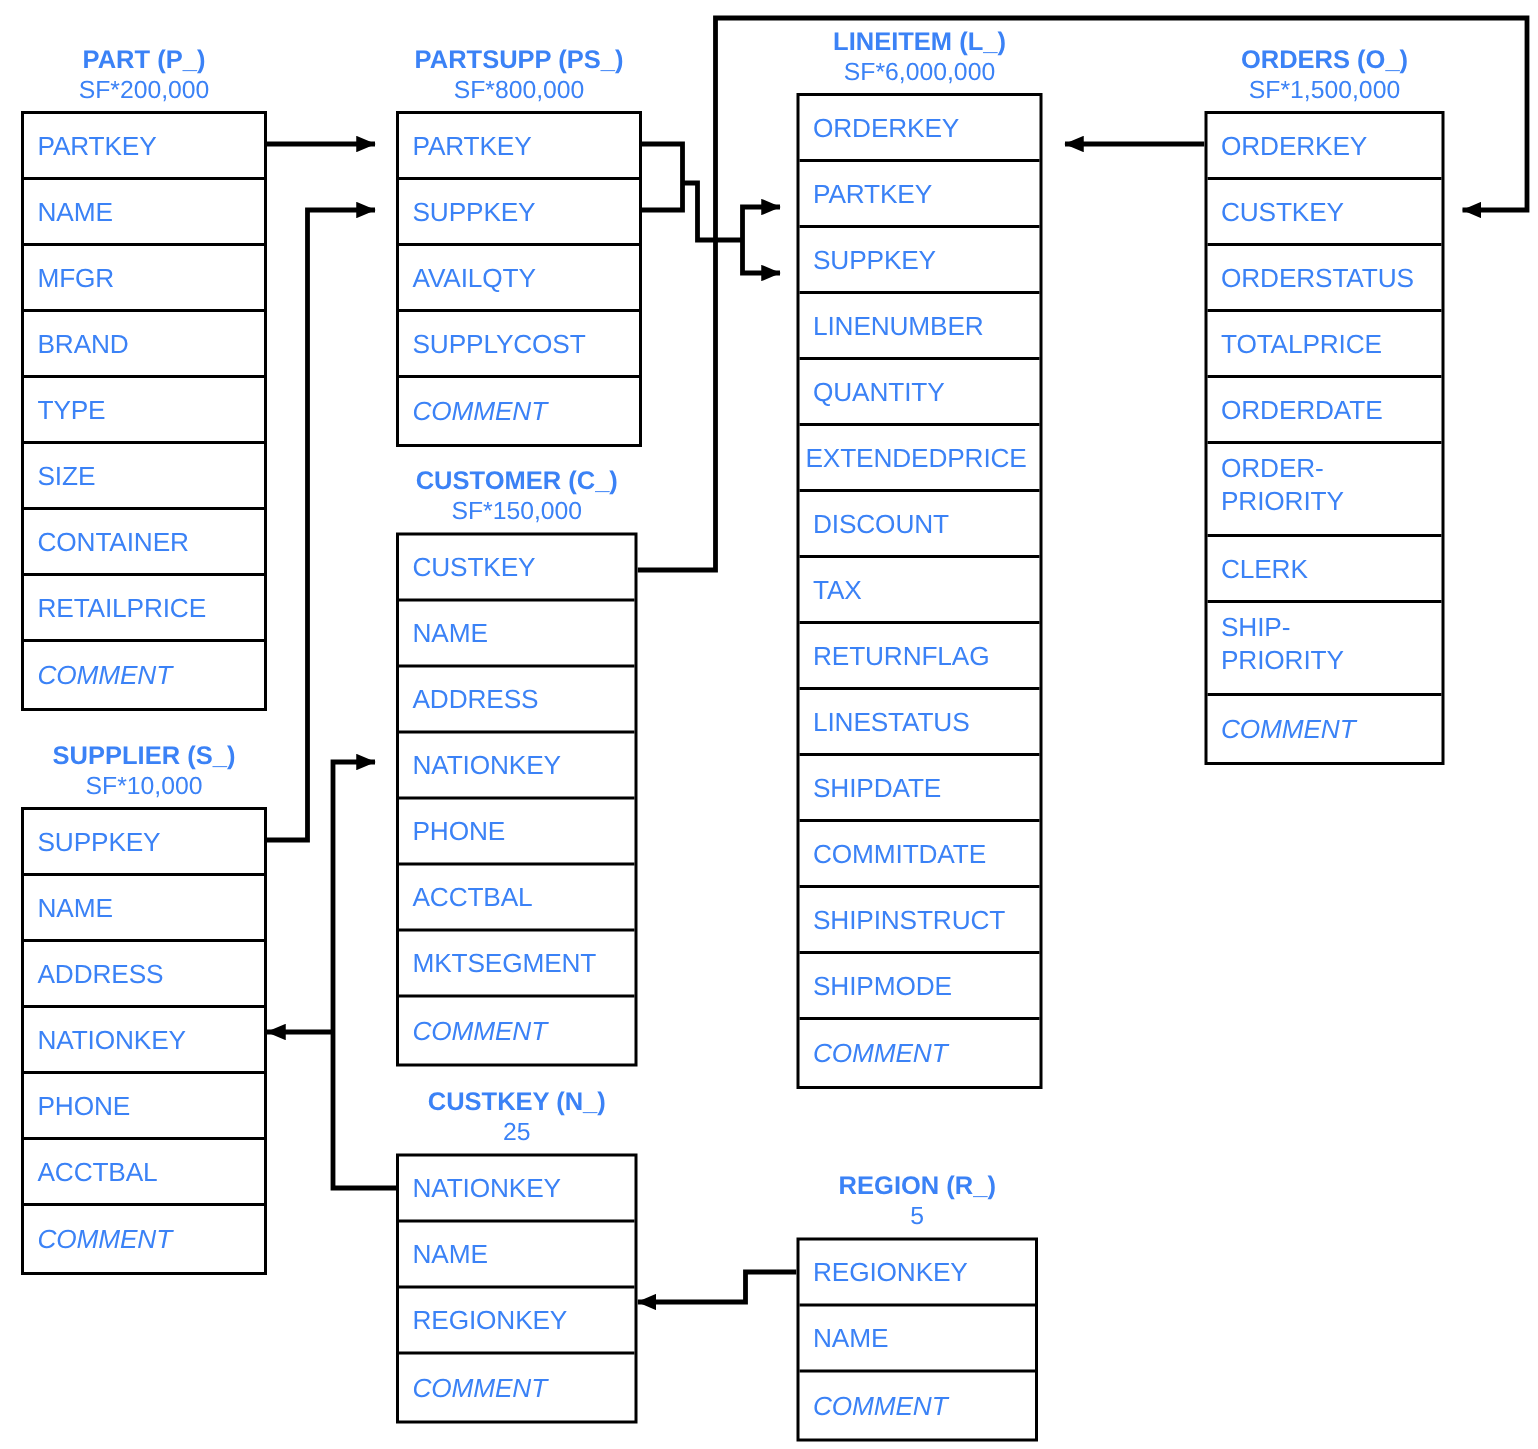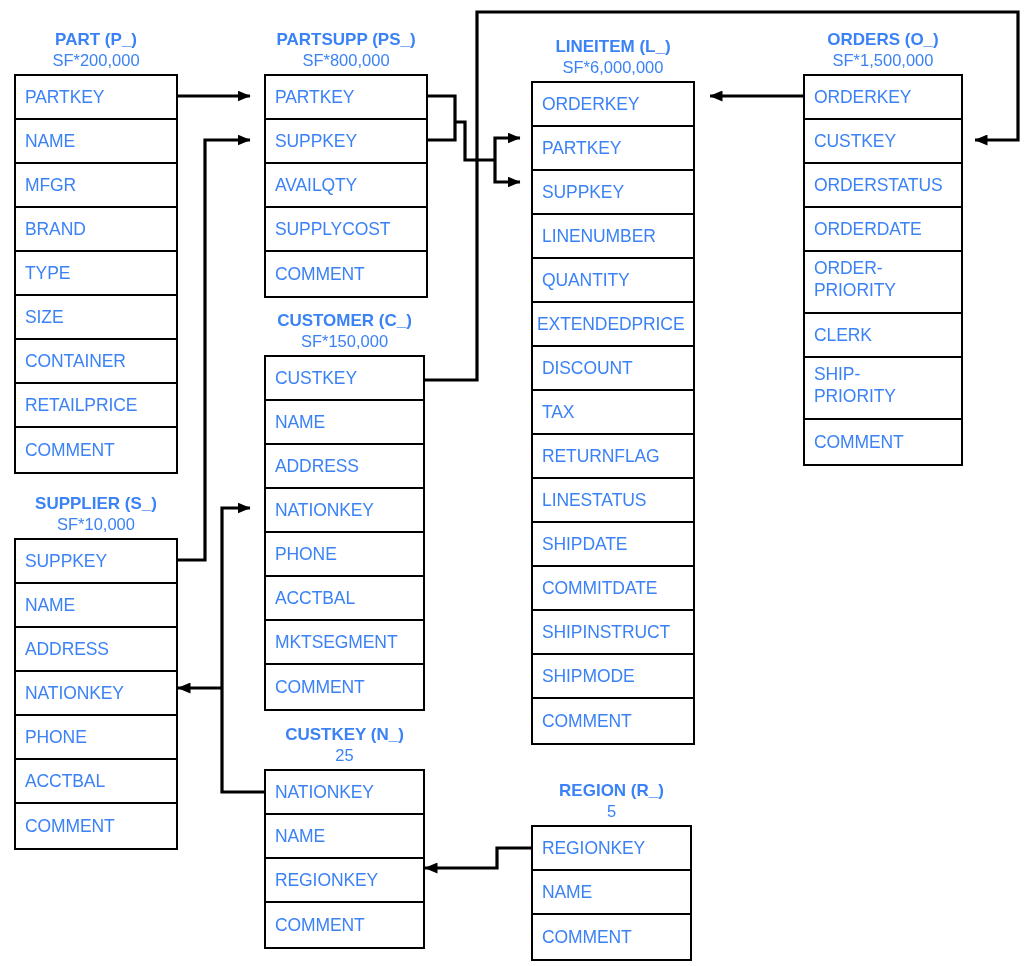--- a/index.html
+++ b/index.html
@@ -51,20 +51,21 @@
     box-sizing: border-box;
     display: flex;
     align-items: center;
     padding-left: 9px;
     font-size: 17.5px;
     letter-spacing: -0.1px;
     overflow: visible;
   }
   .attr-row:last-child {
     border-bottom: none;
+    font-style: italic;
   }
   .attr-row.two-line {
     display: block;
     padding-top: 5px;
     line-height: 22px;
   }
   .attr-text {
     white-space: nowrap;
   }
 </style>
@@ -155,21 +156,21 @@
         </div>
       <div class="attr-row" style="height:44px">
           <span class="attr-text">SUPPLYCOST</span>
         </div>
       <div class="attr-row" style="height:44px">
           <span class="attr-text">COMMENT</span>
         </div>
     </div>
   </div>
 
-  <div class="entity" style="left:531px; top:37px; width:164px;">
+  <div class="entity" style="left:531px; top:18px; width:164px;">
     <div class="entity-title">LINEITEM (L_)</div>
     <div class="entity-card">SF*6,000,000</div>
     <div class="entity-box" style="margin-top:4px;">
       <div class="attr-row" style="height:44px">
           <span class="attr-text">ORDERKEY</span>
         </div>
       <div class="attr-row" style="height:44px">
           <span class="attr-text">PARTKEY</span>
         </div>
       <div class="attr-row" style="height:44px">
@@ -219,20 +220,23 @@
     <div class="entity-card">SF*1,500,000</div>
     <div class="entity-box" style="margin-top:4px;">
       <div class="attr-row" style="height:44px">
           <span class="attr-text">ORDERKEY</span>
         </div>
       <div class="attr-row" style="height:44px">
           <span class="attr-text">CUSTKEY</span>
         </div>
       <div class="attr-row" style="height:44px">
           <span class="attr-text">ORDERSTATUS</span>
+        </div>
+      <div class="attr-row" style="height:44px">
+          <span class="attr-text">TOTALPRICE</span>
         </div>
       <div class="attr-row" style="height:44px">
           <span class="attr-text">ORDERDATE</span>
         </div>
       <div class="attr-row two-line" style="height:62px">
         <div class="attr-text">ORDER-</div>
         <div class="attr-text">PRIORITY</div>
       </div>
       <div class="attr-row" style="height:44px">
           <span class="attr-text">CLERK</span>

